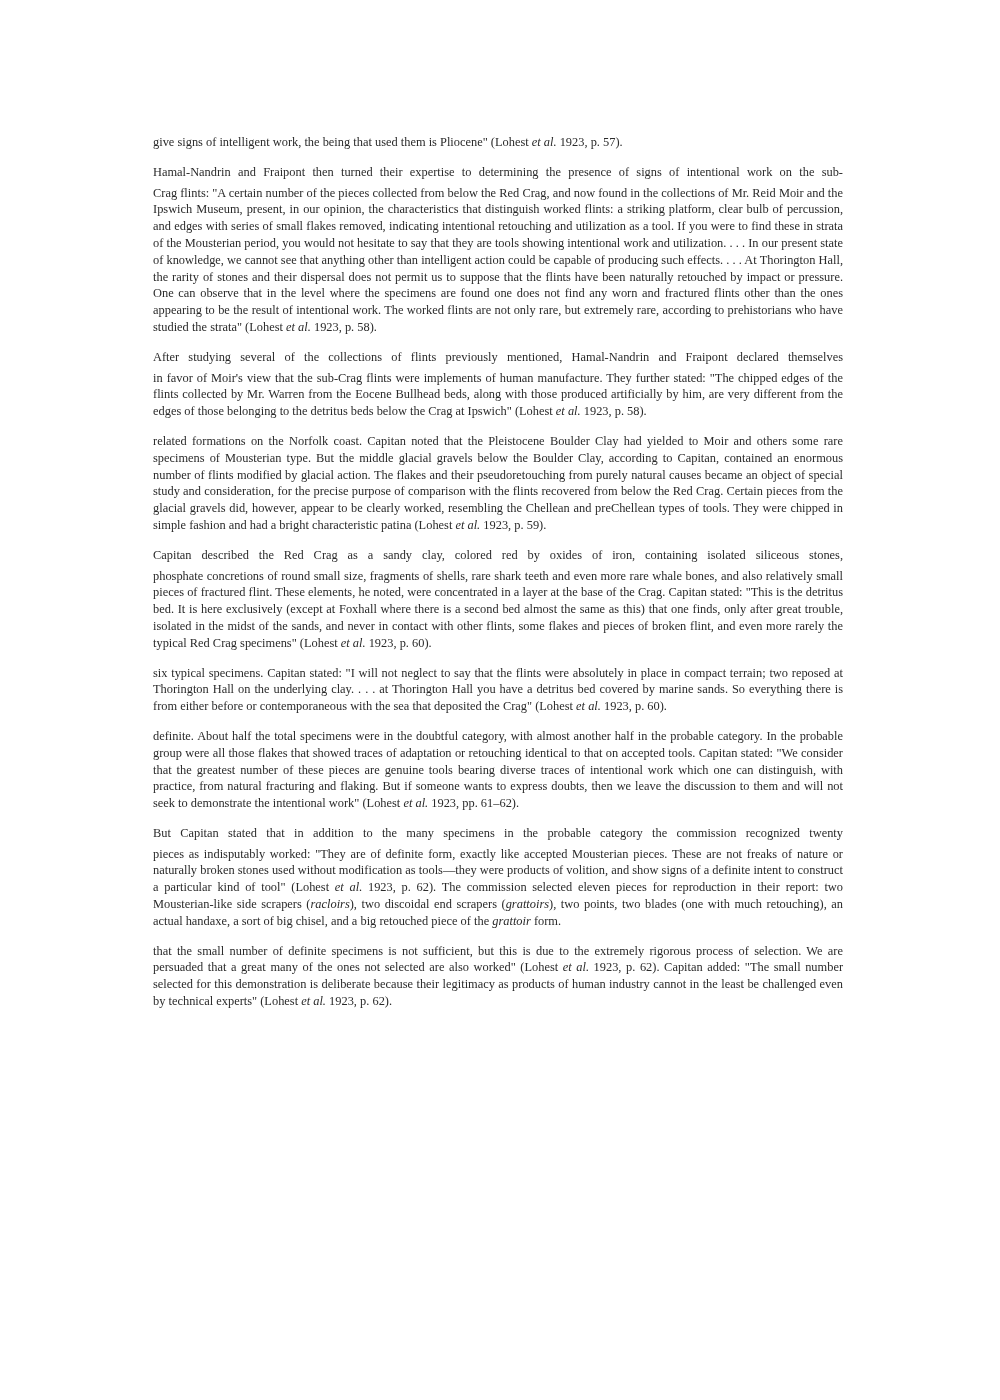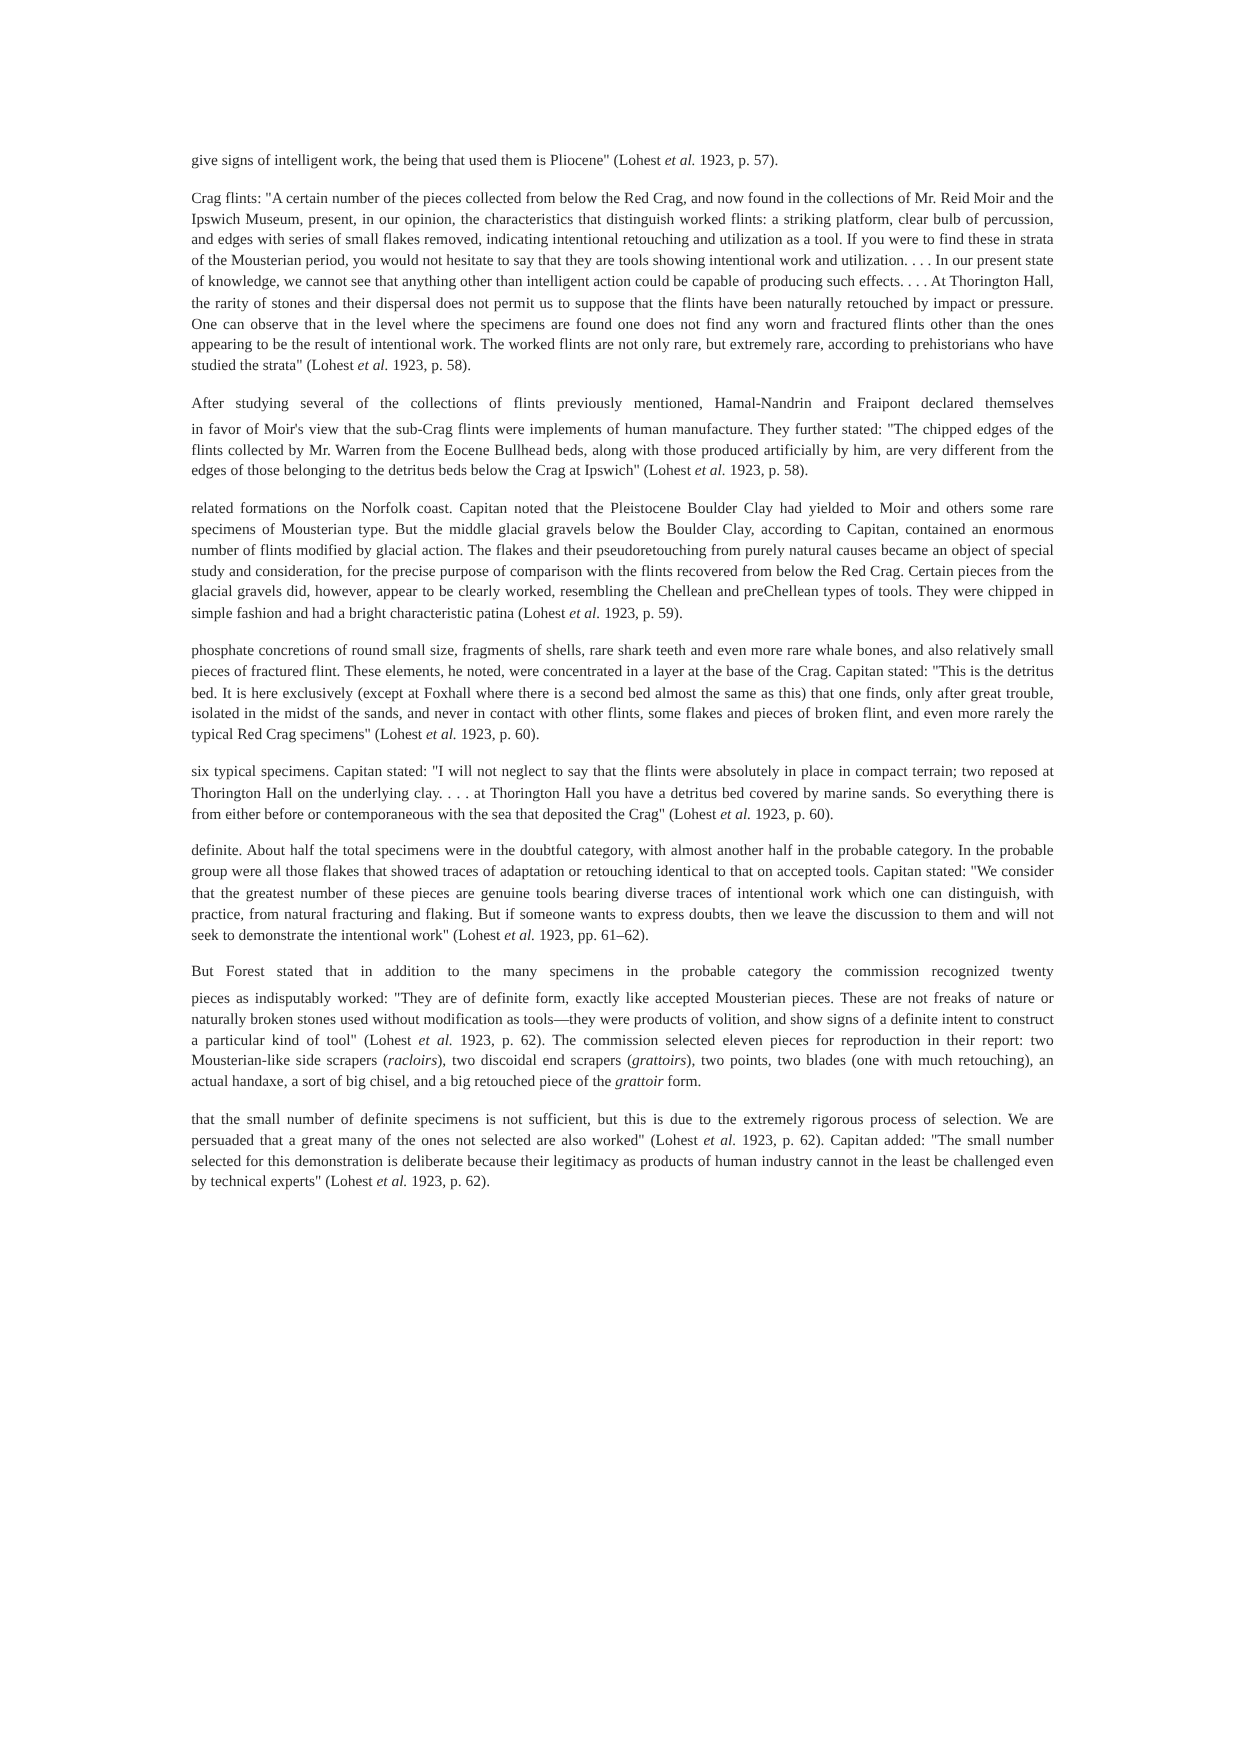--- a/index.html
+++ b/index.html
@@ -1,54 +1,56 @@
 <!DOCTYPE html>
 <html><head>
 <meta charset="utf-8">
 <style>
   html, body { margin: 0; padding: 0; background: #ffffff; }
   body { width: 1000px; height: 1400px; position: relative; overflow: hidden; }
   .page {
-    position: absolute; left: 153px; top: 120px; width: 690px;
+    position: absolute; left: 153px; top: 134px; width: 690px;
     font-family: "Liberation Serif", "DejaVu Serif", serif;
     font-size: 12.4px; line-height: 16.8px; color: #2a2a2a;
     text-align: justify;
   }
   .para { margin: 0 0 13px 0; }
   .para .first { display: block; margin-bottom: 4px; text-align: justify; text-align-last: justify; }
   .para .rest { display: block; }
   .para.short .first { text-align-last: left; }
   i { font-style: italic; }
 </style>
 </head>
 <body>
 
 <div class="page">
   <p class="para short">
     <span class="first">give signs of intelligent work, the being that used them is Pliocene" (Lohest <i>et al.</i> 1923, p. 57).</span>
   </p>
   <p class="para">
+    <span class="first">Hamal-Nandrin and Fraipont then turned their expertise to determining the presence of signs of intentional work on the sub-</span>
     <span class="rest">Crag flints: "A certain number of the pieces collected from below the Red Crag, and now found in the collections of Mr. Reid Moir and the Ipswich Museum, present, in our opinion, the characteristics that distinguish worked flints: a striking platform, clear bulb of percussion, and edges with series of small flakes removed, indicating intentional retouching and utilization as a tool. If you were to find these in strata of the Mousterian period, you would not hesitate to say that they are tools showing intentional work and utilization. . . . In our present state of knowledge, we cannot see that anything other than intelligent action could be capable of producing such effects. . . . At Thorington Hall, the rarity of stones and their dispersal does not permit us to suppose that the flints have been naturally retouched by impact or pressure. One can observe that in the level where the specimens are found one does not find any worn and fractured flints other than the ones appearing to be the result of intentional work. The worked flints are not only rare, but extremely rare, according to prehistorians who have studied the strata" (Lohest <i>et al.</i> 1923, p. 58).</span>
   </p>
   <p class="para">
     <span class="first">After studying several of the collections of flints previously mentioned, Hamal-Nandrin and Fraipont declared themselves</span>
     <span class="rest">in favor of Moir's view that the sub-Crag flints were implements of human manufacture. They further stated: "The chipped edges of the flints collected by Mr. Warren from the Eocene Bullhead beds, along with those produced artificially by him, are very different from the edges of those belonging to the detritus beds below the Crag at Ipswich" (Lohest <i>et al.</i> 1923, p. 58).</span>
   </p>
   <p class="para">
     <span class="rest">related formations on the Norfolk coast. Capitan noted that the Pleistocene Boulder Clay had yielded to Moir and others some rare specimens of Mousterian type. But the middle glacial gravels below the Boulder Clay, according to Capitan, contained an enormous number of flints modified by glacial action. The flakes and their pseudoretouching from purely natural causes became an object of special study and consideration, for the precise purpose of comparison with the flints recovered from below the Red Crag. Certain pieces from the glacial gravels did, however, appear to be clearly worked, resembling the Chellean and preChellean types of tools. They were chipped in simple fashion and had a bright characteristic patina (Lohest <i>et al.</i> 1923, p. 59).</span>
   </p>
   <p class="para">
+    <span class="first">Capitan described the Red Crag as a sandy clay, colored red by oxides of iron, containing isolated siliceous stones,</span>
     <span class="rest">phosphate concretions of round small size, fragments of shells, rare shark teeth and even more rare whale bones, and also relatively small pieces of fractured flint. These elements, he noted, were concentrated in a layer at the base of the Crag. Capitan stated: "This is the detritus bed. It is here exclusively (except at Foxhall where there is a second bed almost the same as this) that one finds, only after great trouble, isolated in the midst of the sands, and never in contact with other flints, some flakes and pieces of broken flint, and even more rarely the typical Red Crag specimens" (Lohest <i>et al.</i> 1923, p. 60).</span>
   </p>
   <p class="para">
     <span class="rest">six typical specimens. Capitan stated: "I will not neglect to say that the flints were absolutely in place in compact terrain; two reposed at Thorington Hall on the underlying clay. . . . at Thorington Hall you have a detritus bed covered by marine sands. So everything there is from either before or contemporaneous with the sea that deposited the Crag" (Lohest <i>et al.</i> 1923, p. 60).</span>
   </p>
   <p class="para">
     <span class="rest">definite. About half the total specimens were in the doubtful category, with almost another half in the probable category. In the probable group were all those flakes that showed traces of adaptation or retouching identical to that on accepted tools. Capitan stated: "We consider that the greatest number of these pieces are genuine tools bearing diverse traces of intentional work which one can distinguish, with practice, from natural fracturing and flaking. But if someone wants to express doubts, then we leave the discussion to them and will not seek to demonstrate the intentional work" (Lohest <i>et al.</i> 1923, pp. 61–62).</span>
   </p>
   <p class="para">
-    <span class="first">But Forest stated that in addition to the many specimens in the probable category the commission recognized twenty</span>
+    <span class="first">But Capitan stated that in addition to the many specimens in the probable category the commission recognized twenty</span>
     <span class="rest">pieces as indisputably worked: "They are of definite form, exactly like accepted Mousterian pieces. These are not freaks of nature or naturally broken stones used without modification as tools—they were products of volition, and show signs of a definite intent to construct a particular kind of tool" (Lohest <i>et al.</i> 1923, p. 62). The commission selected eleven pieces for reproduction in their report: two Mousterian-like side scrapers (<i>racloirs</i>), two discoidal end scrapers (<i>grattoirs</i>), two points, two blades (one with much retouching), an actual handaxe, a sort of big chisel, and a big retouched piece of the <i>grattoir</i> form.</span>
   </p>
   <p class="para">
     <span class="rest">that the small number of definite specimens is not sufficient, but this is due to the extremely rigorous process of selection. We are persuaded that a great many of the ones not selected are also worked" (Lohest <i>et al.</i> 1923, p. 62). Capitan added: "The small number selected for this demonstration is deliberate because their legitimacy as products of human industry cannot in the least be challenged even by technical experts" (Lohest <i>et al.</i> 1923, p. 62).</span>
   </p>
 </div>
 
 </body></html>

